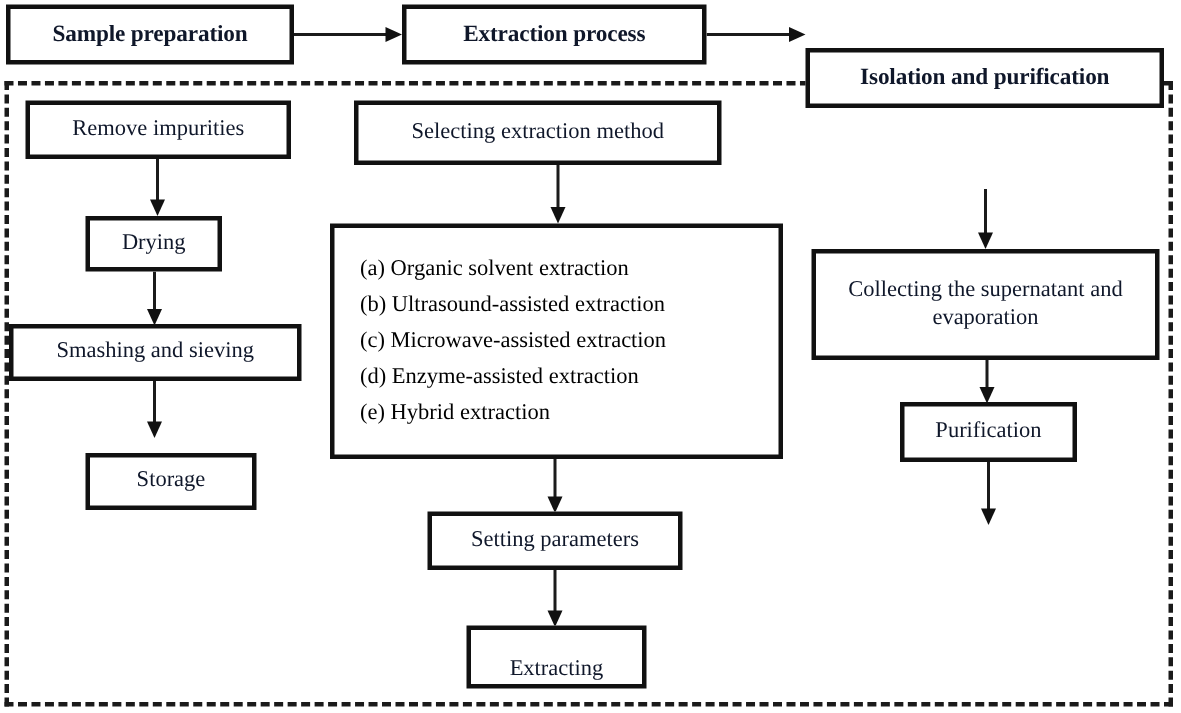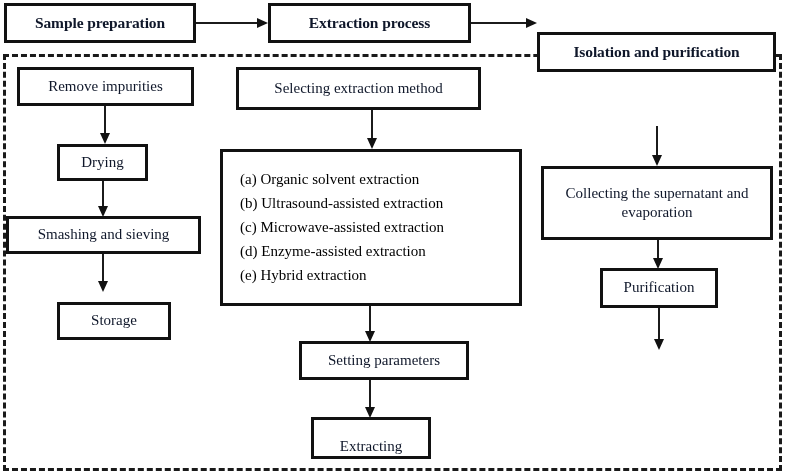--- a/index.html
+++ b/index.html
@@ -185,21 +185,21 @@
     <div class="method-line">(c) Microwave-assisted extraction</div>
     <div class="method-line">(d) Enzyme-assisted extraction</div>
     <div class="method-line">(e) Hybrid extraction</div>
   </div>
 
   <div class="arrow-v" style="left:360px; top:306px; width:20px; height:36px;">
     <div class="shaft" style="height:26px;"></div>
     <div class="head"></div>
   </div>
 
-  <div class="box stage-box" style="left:299px; top:341px; width:170px; height:39px;">
+  <div class="box stage-box" style="left:285px; top:341px; width:170px; height:39px;">
     <span>Setting parameters</span>
   </div>
 
   <div class="arrow-v" style="left:360px; top:380px; width:20px; height:38px;">
     <div class="shaft" style="height:28px;"></div>
     <div class="head"></div>
   </div>
 
   <div class="box stage-box" style="left:311px; top:417px; width:120px; height:42px;align-items:flex-end;">
     <span>Extracting</span>

